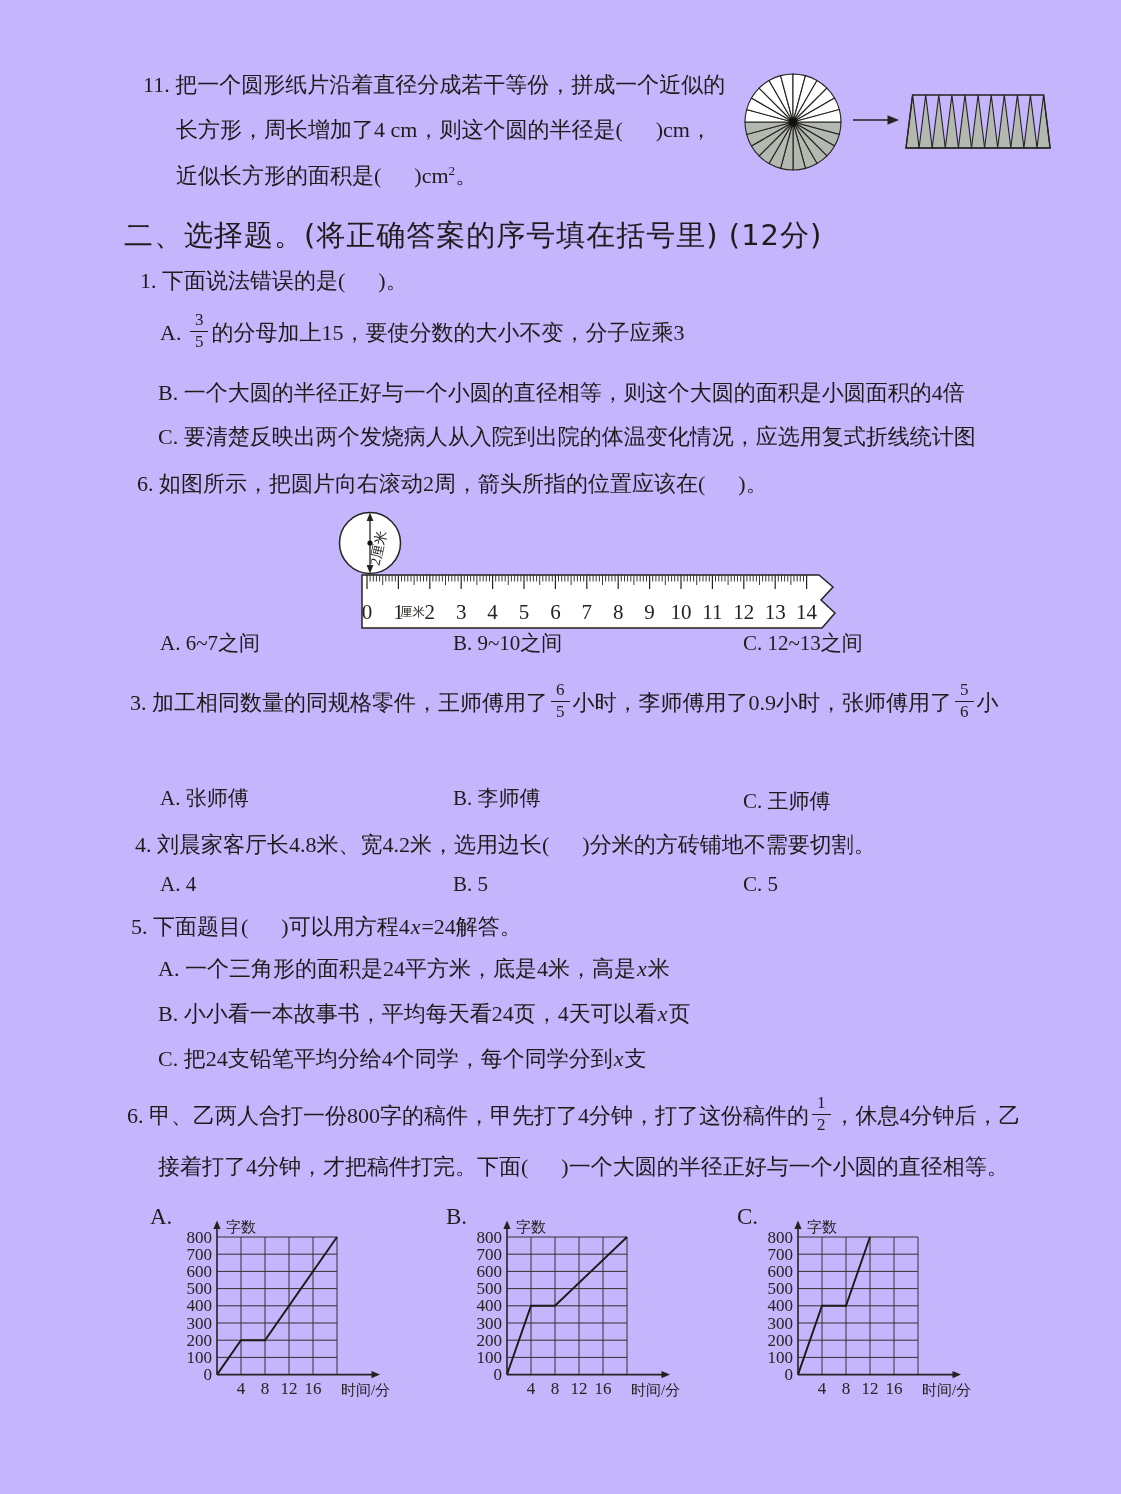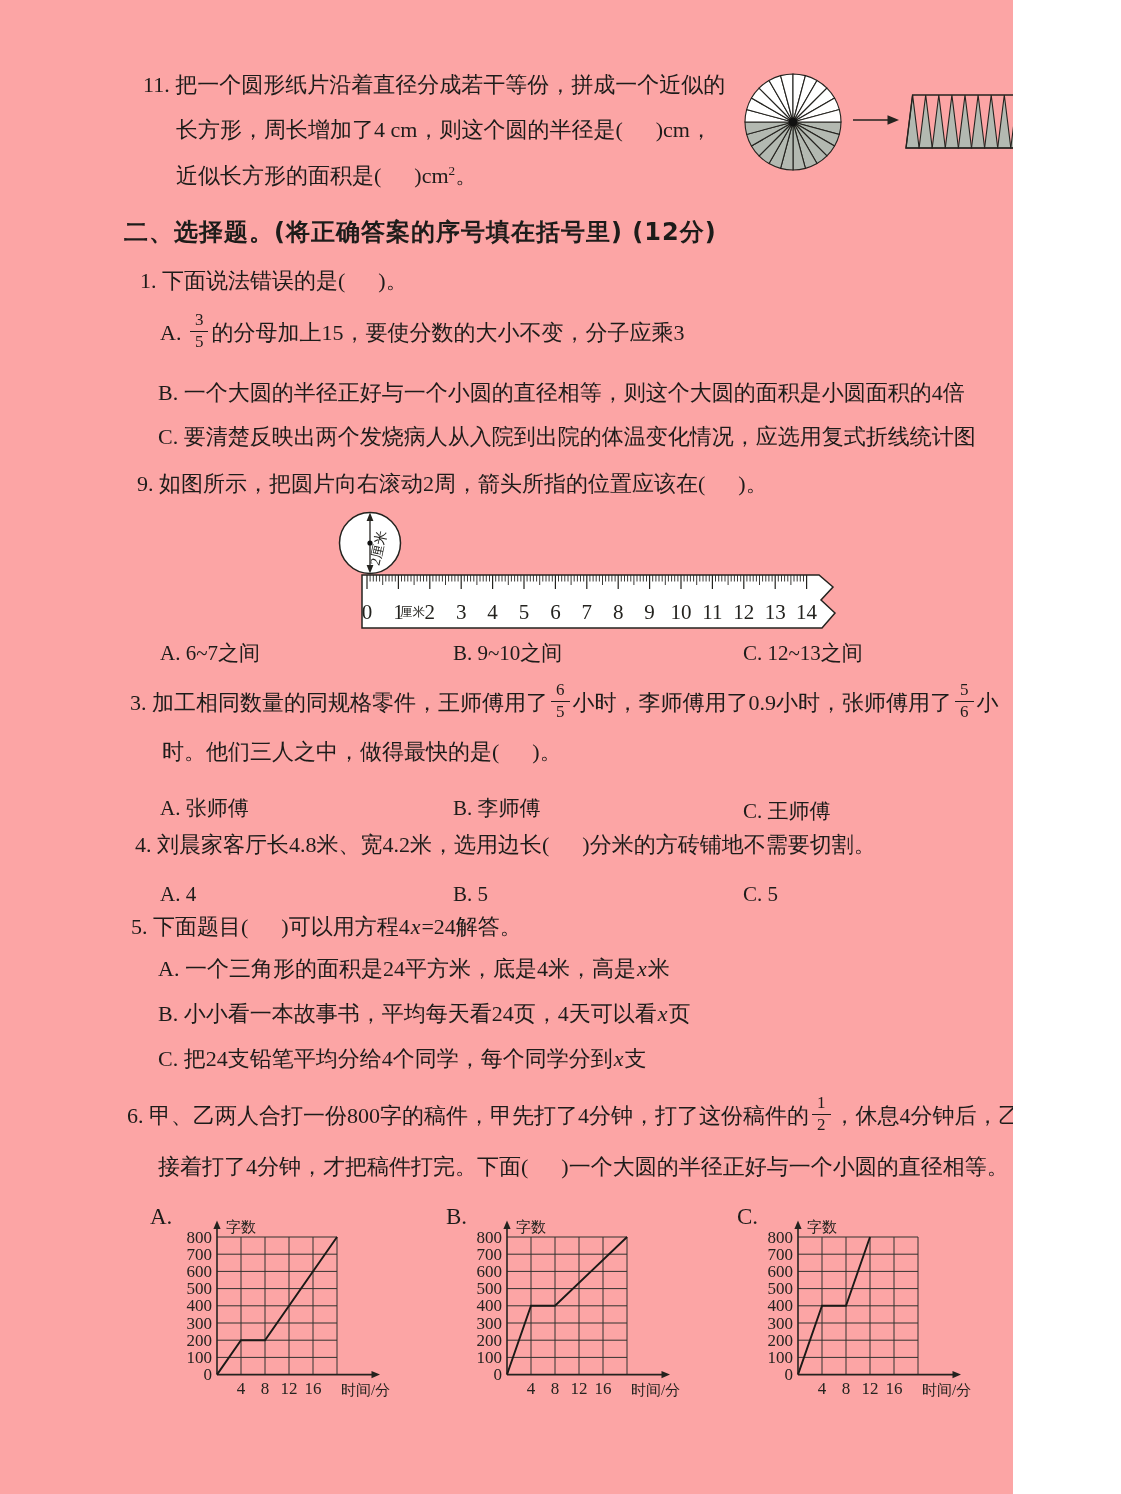--- a/index.html
+++ b/index.html
@@ -1,24 +1,24 @@
 <!DOCTYPE html>
 <html><head>
 <meta charset="utf-8">
 <style>
   html,body{margin:0;padding:0;background:#ffffff;}
   .page{
-    position:relative;width:1013px;height:1494px;background:#fca5a5;
+    position:relative;width:1121px;height:1494px;background:#c4b5fd;
     color:#1d1c1a;font-family:"Liberation Serif","DejaVu Serif",serif;
     overflow:hidden;
   }
   .t{position:absolute;white-space:pre;font-size:22px;line-height:1.25;}
-  .opt{font-size:21px;margin-top:10px;}
+  .opt{font-size:21px;}
   .flexline{display:flex;align-items:center;}
-  .hd{font-weight:700;font-family:"DejaVu Sans","Liberation Sans",sans-serif;font-size:24px;letter-spacing:1px;}
+  .hd{font-weight:400;font-family:"DejaVu Sans","Liberation Sans",sans-serif;font-size:29px;letter-spacing:1px;}
   .frac{display:inline-block;text-align:center;vertical-align:middle;font-size:17px;line-height:1.08;margin:0 3px;transform:translateY(-2px);}
   .frac .fn{display:block;border-bottom:1.6px solid currentColor;padding:0 5px 1px;}
   .frac .fd{display:block;padding-top:1px;}
   i.v{font-style:italic;padding:0 1px;}
   sup{font-size:60%;}
   .fig{position:absolute;}
   svg text{fill:#24231f;}
   .rn{font-size:21px;font-family:"Liberation Serif","DejaVu Serif",serif;}
   .ru{font-size:12.5px;}
   .rl{font-size:14px;}
@@ -77,21 +77,21 @@
         <polygon points="166,86 172.6,33 303.6,33 310.1,86" fill="none" stroke="#24231f" stroke-width="1.4"></polygon>
       </svg></div>
 
   <div class="t hd" style="left:124px;top:217px">二、选择题。(将正确答案的序号填在括号里) (12分)</div>
 
   <div class="t" style="left:140px;top:267px">1. 下面说法错误的是(      )。</div>
   <div class="t flexline" style="left:160px;top:305px;height:56px">A. <span class="frac"><span class="fn">3</span><span class="fd">5</span></span>的分母加上15，要使分数的大小不变，分子应乘3</div>
   <div class="t" style="left:158px;top:379px">B. 一个大圆的半径正好与一个小圆的直径相等，则这个大圆的面积是小圆面积的4倍</div>
   <div class="t" style="left:158px;top:423px">C. 要清楚反映出两个发烧病人从入院到出院的体温变化情况，应选用复式折线统计图</div>
 
-  <div class="t" style="left:137px;top:470px">9. 如图所示，把圆片向右滚动2周，箭头所指的位置应该在(      )。</div>
+  <div class="t" style="left:137px;top:470px">6. 如图所示，把圆片向右滚动2周，箭头所指的位置应该在(      )。</div>
   <div class="fig" style="left:330px;top:500px"><svg width="540" height="135" viewBox="0 0 540 135">
         <path d="M32 75 H489 L503 87 L491 100 L505 113 L492 128 H32 Z" fill="#fff" stroke="#24231f" stroke-width="1.5"></path>
         <line x1="37.0" y1="75" x2="37.0" y2="89" stroke="#24231f" stroke-width="1.2"></line>
         <text x="37.0" y="119" text-anchor="middle" class="rn">0</text>
         <line x1="40.1" y1="75" x2="40.1" y2="81.5" stroke="#24231f" stroke-width="0.9"></line>
         <line x1="43.3" y1="75" x2="43.3" y2="81.5" stroke="#24231f" stroke-width="0.9"></line>
         <line x1="46.4" y1="75" x2="46.4" y2="81.5" stroke="#24231f" stroke-width="0.9"></line>
         <line x1="49.6" y1="75" x2="49.6" y2="81.5" stroke="#24231f" stroke-width="0.9"></line>
         <line x1="52.7" y1="75" x2="52.7" y2="85" stroke="#24231f" stroke-width="0.9"></line>
         <line x1="55.8" y1="75" x2="55.8" y2="81.5" stroke="#24231f" stroke-width="0.9"></line>
@@ -249,21 +249,20 @@
         <polygon points="40,12.5 36.6,21 43.4,21" fill="#24231f"></polygon>
         <polygon points="40,73.5 36.6,65 43.4,65" fill="#24231f"></polygon>
         <circle cx="40" cy="43" r="2.6" fill="#111"></circle>
         <text x="53" y="49" text-anchor="middle" class="rl" transform="rotate(-78 53 49)">2厘米</text>
       </svg></div>
   <div class="t opt" style="left:160px;top:630px">A. 6~7之间</div>
   <div class="t opt" style="left:453px;top:630px">B. 9~10之间</div>
   <div class="t opt" style="left:743px;top:630px">C. 12~13之间</div>
 
   <div class="t flexline" style="left:130px;top:672px;height:62px">3. 加工相同数量的同规格零件，王师傅用了<span class="frac"><span class="fn">6</span><span class="fd">5</span></span>小时，李师傅用了0.9小时，张师傅用了<span class="frac"><span class="fn">5</span><span class="fd">6</span></span>小</div>
-  <div class="t" style="left:162px;top:738px">时。他们三人之中，做得最快的是(      )。</div>
   <div class="t opt" style="left:160px;top:785px">A. 张师傅</div>
   <div class="t opt" style="left:453px;top:785px">B. 李师傅</div>
   <div class="t opt" style="left:743px;top:788px">C. 王师傅</div>
 
   <div class="t" style="left:135px;top:831px">4. 刘晨家客厅长4.8米、宽4.2米，选用边长(      )分米的方砖铺地不需要切割。</div>
   <div class="t opt" style="left:160px;top:871px">A. 4</div>
   <div class="t opt" style="left:453px;top:871px">B. 5</div>
   <div class="t opt" style="left:743px;top:871px">C. 5</div>
 
   <div class="t" style="left:131px;top:913px">5. 下面题目(      )可以用方程4<i class="v">x</i>=24解答。</div>

